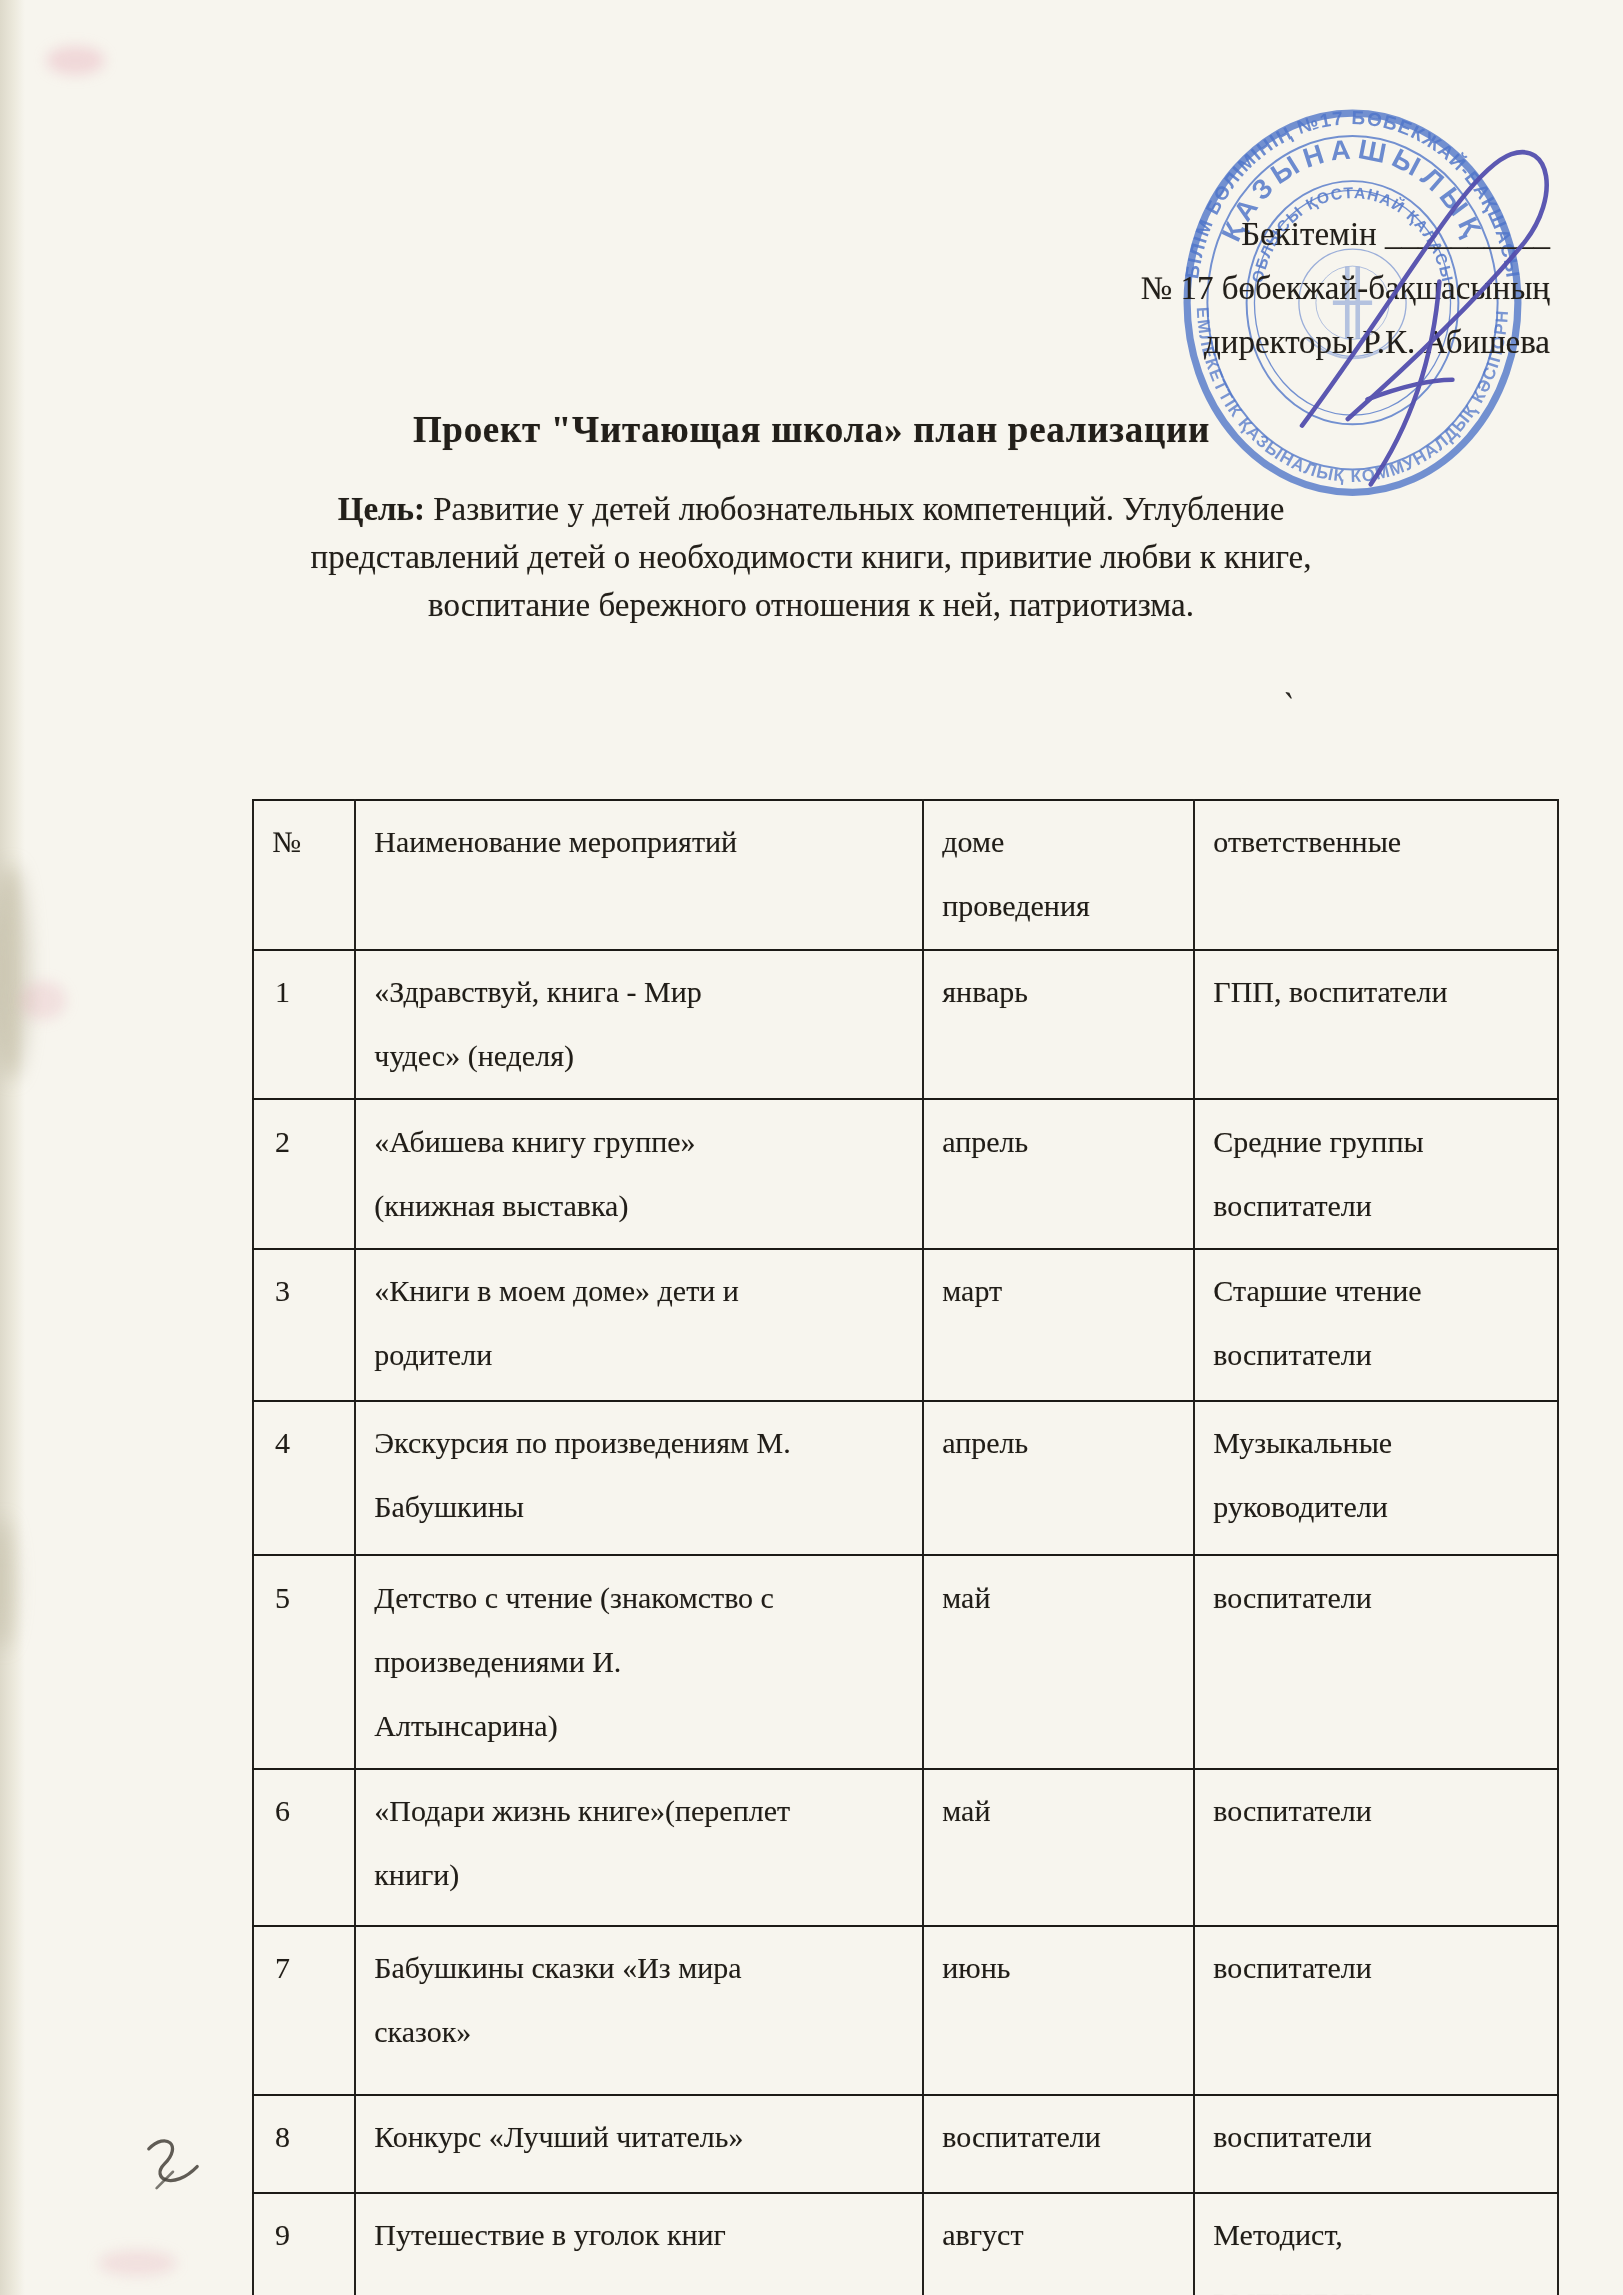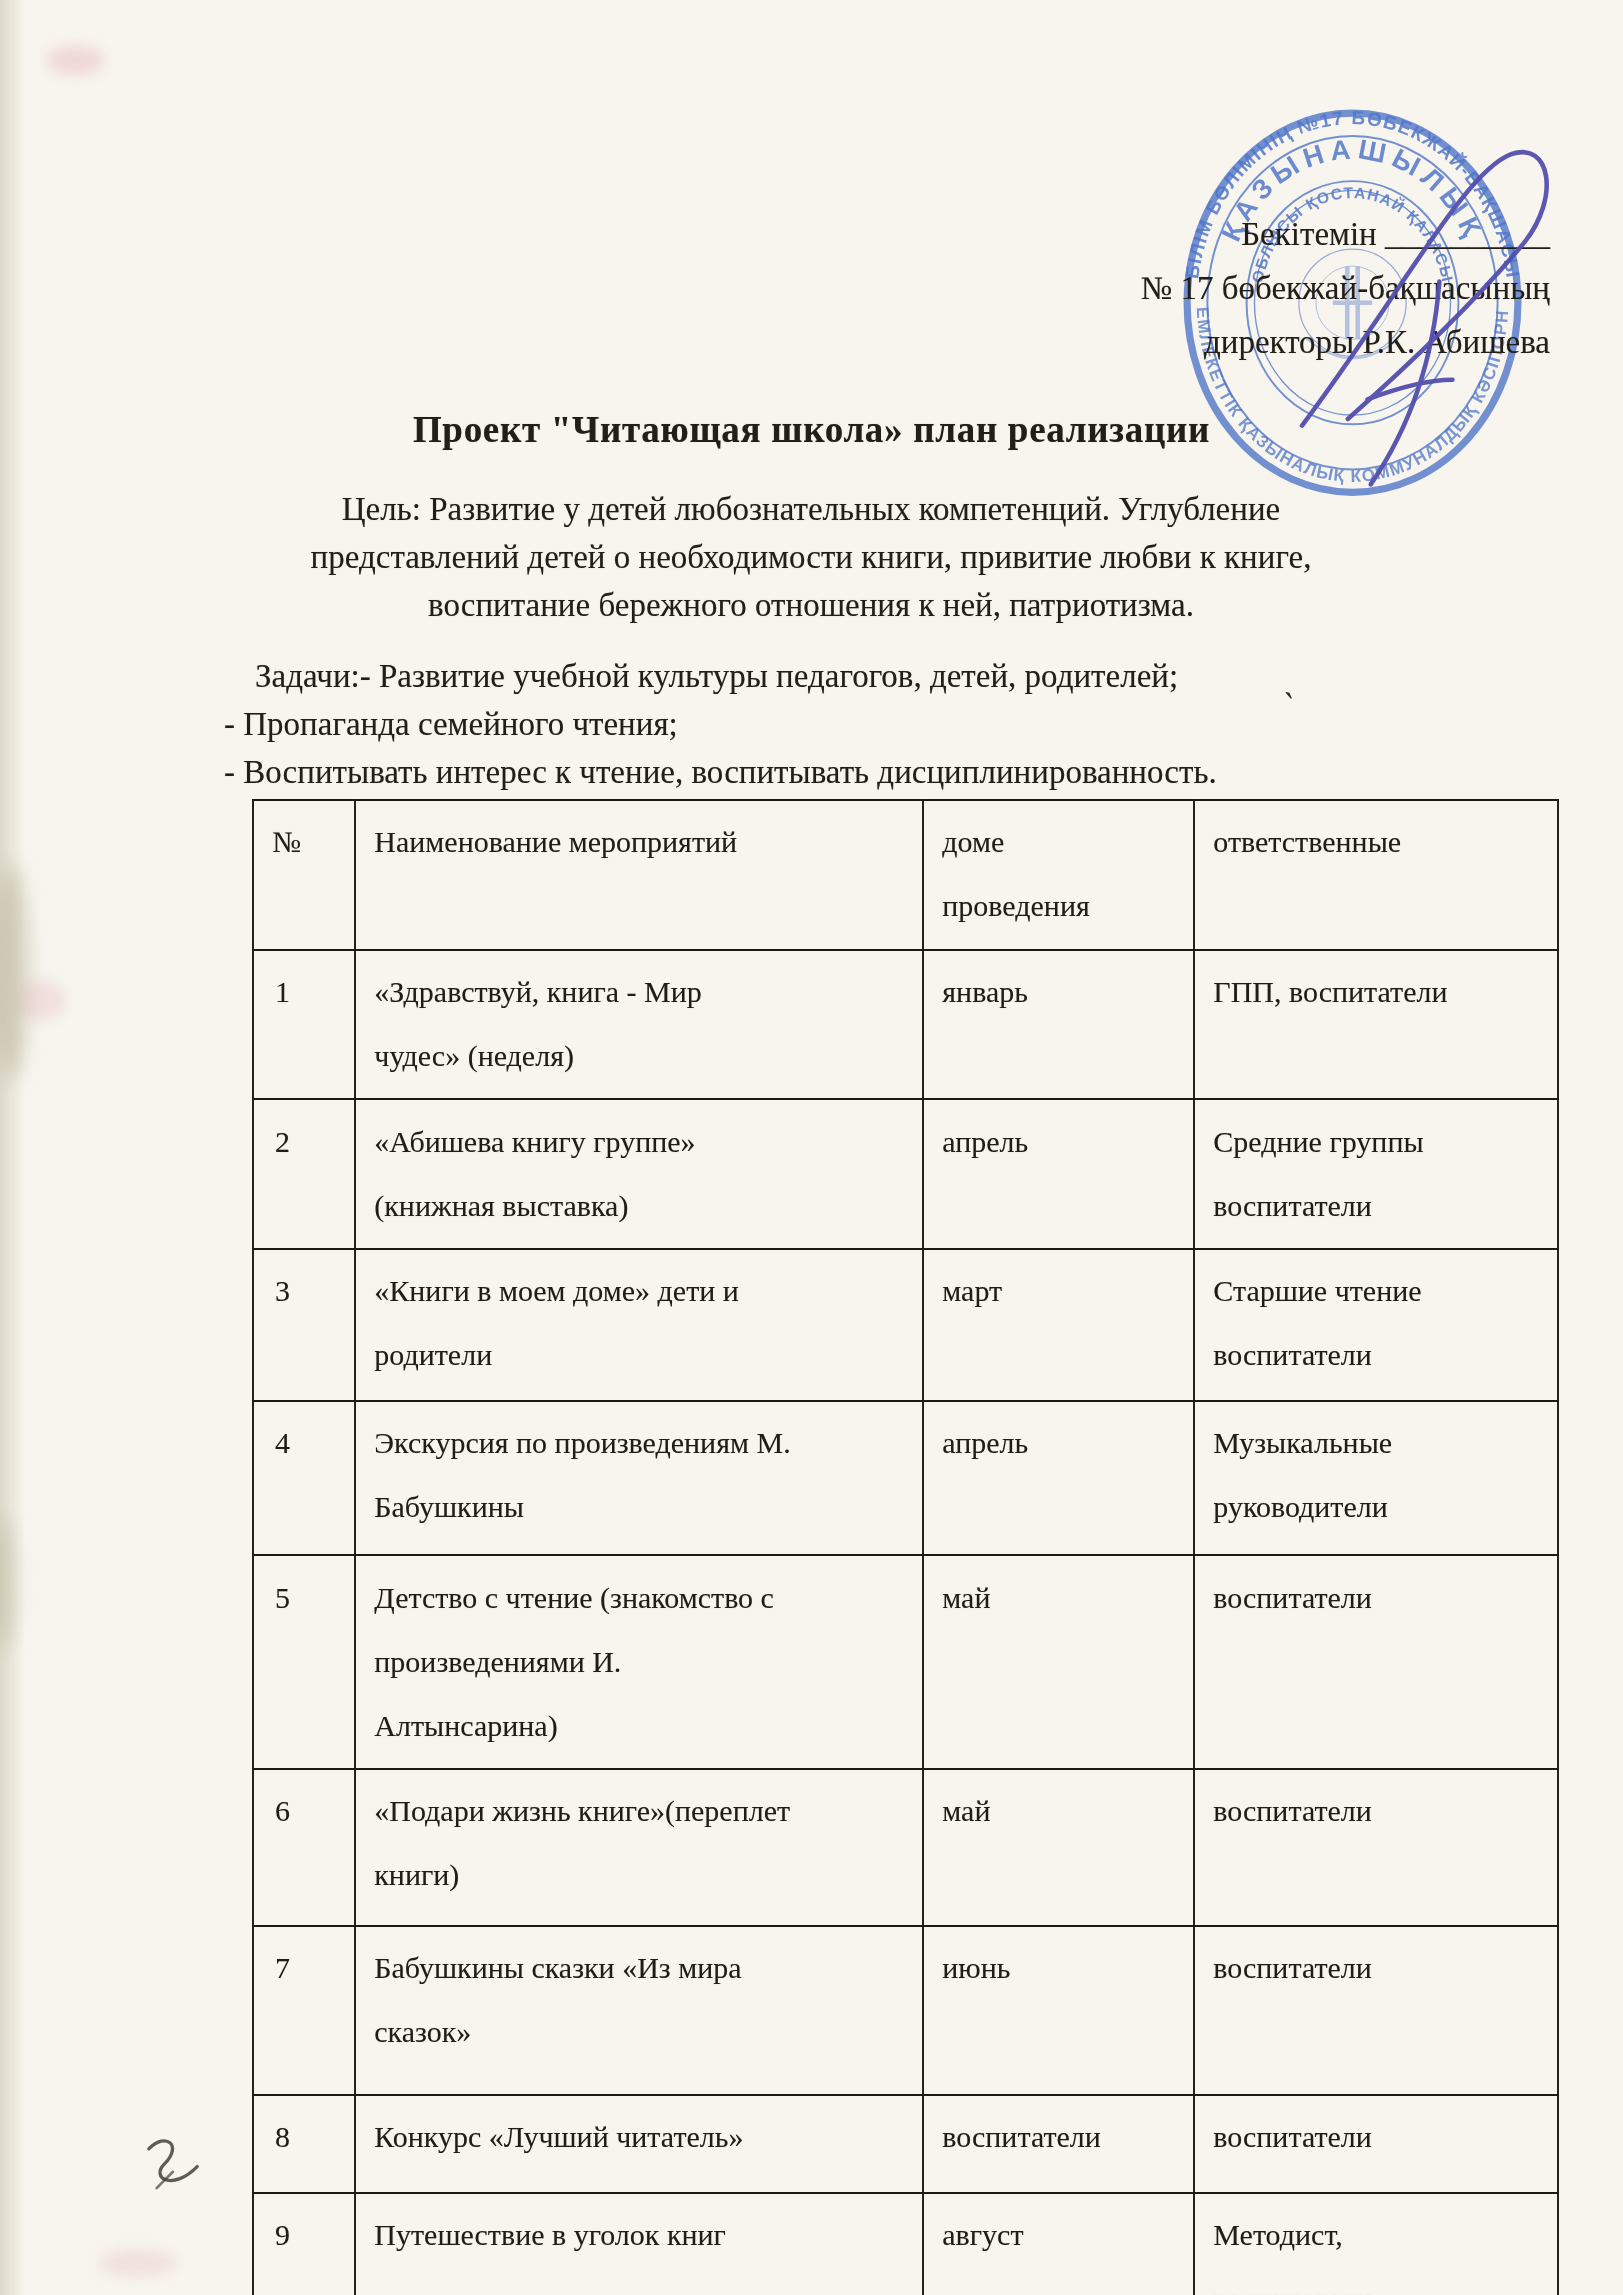--- a/index.html
+++ b/index.html
@@ -46,21 +46,21 @@
     text-align:center; font-size:33px; line-height:48px;
     white-space:pre-line; z-index:2;
     text-shadow:0 0 0.7px rgba(70,60,45,.45);
   }
   .tasks {
     position:absolute; top:652px; left:224px; width:1302px;
     text-align:left; font-size:33px; line-height:48px;
     white-space:pre-line; text-indent:31px; z-index:2;
     text-shadow:0 0 0.7px rgba(70,60,45,.45);
   }
-  .lbl { font-weight:normal; }
+  .lbl { font-weight:bold; }
 
   .tick-mark { position:absolute; left:1281px; top:686px; font-size:35px; color:#2a2722; transform:rotate(12deg); z-index:2; }
 
   
   .doc-table {
     position:absolute; left:252px; top:799px; z-index:2;
     border-collapse:collapse; table-layout:fixed;
     font-size:30px; color:#201d18;
     text-shadow:0 0 0.7px rgba(70,60,45,.4);
   }
@@ -141,23 +141,20 @@
   <div class="approval"><span>Бекітемін __________</span>
 <span>№ 17 бөбекжай-бақшасының</span>
 <span>директоры Р.К. Абишева</span></div>
 
   <div class="doc-title">Проект "Читающая школа» план реализации</div>
 
   <div class="goal"><span class="lbl">Цель:</span><span> Развитие у детей любознательных компетенций. Углубление
 представлений детей о необходимости книги, привитие любви к книге,
 воспитание бережного отношения к ней, патриотизма.</span></div>
 
-  <div class="tasks"><span class="lbl">Задачи:-</span><span> Развитие учебной культуры педагогов, детей, родителей;
-- Пропаганда семейного чтения;
-- Воспитывать интерес к чтение, воспитывать дисциплинированность.</span></div>
 
   <div class="tick-mark">`</div>
 
   <table class="doc-table">
     <colgroup>
       <col style="width:102px">
         <col style="width:568px">
         <col style="width:271px">
         <col style="width:364px">
     </colgroup>

